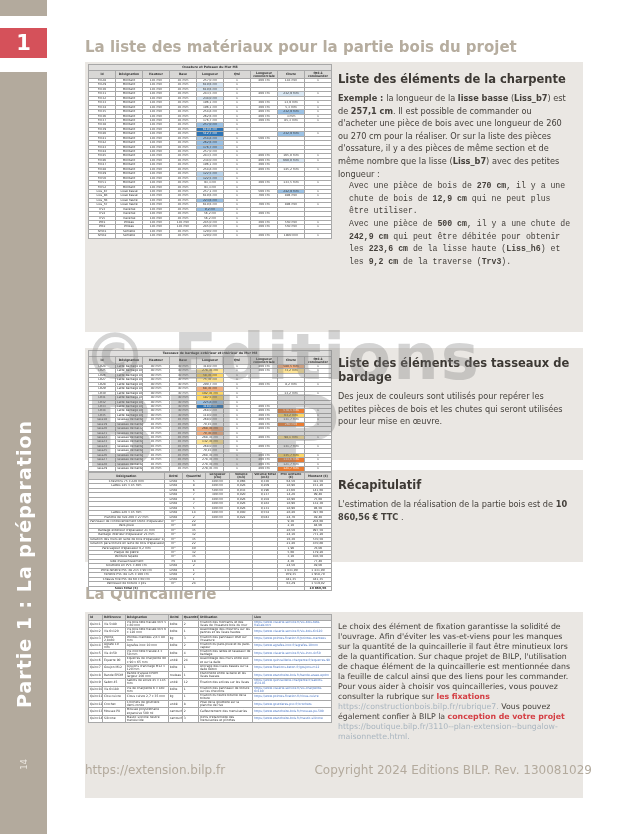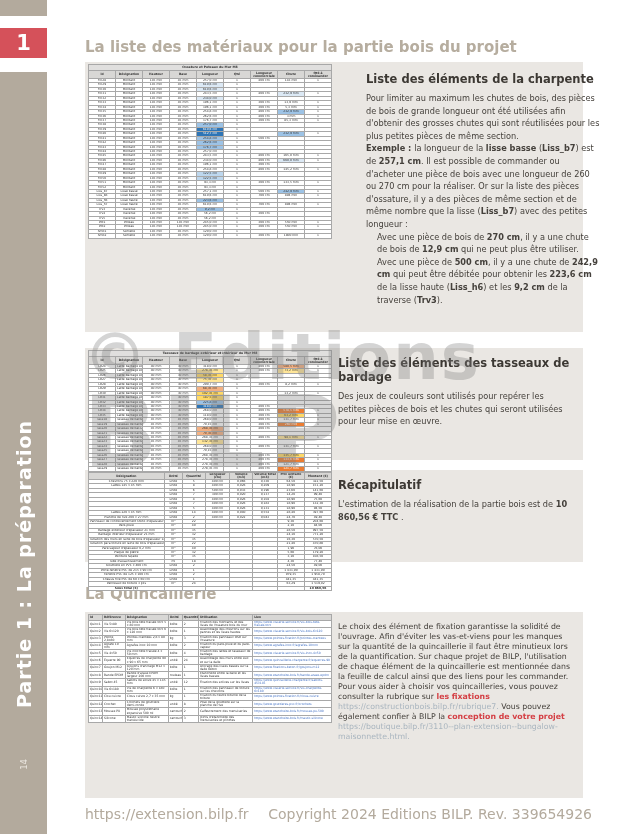--- a/index.html
+++ b/index.html
@@ -14,35 +14,35 @@
   .sidebar{position:absolute;left:0;top:72px;width:47px;height:762px;background:#b3aa9d;}
   .vwrap{position:absolute;left:0;width:47px;display:flex;flex-direction:column;
     justify-content:flex-end;align-items:center;}
   .vtext{writing-mode:vertical-rl;transform:rotate(180deg);white-space:nowrap;}
   .sidebar-title-wrap{top:250px;height:458px;}
   .sidebar-title-wrap .vtext{color:#ffffff;font-weight:bold;font-size:19px;letter-spacing:1px;}
   .pageno-wrap{top:738px;height:32px;}
   .pageno-wrap .vtext{color:#ece8e2;font-size:8.5px;}
   
   .h-main{position:absolute;left:85px;color:#b6ad9f;font-weight:bold;font-size:15px;}
-  .footer{position:absolute;top:806px;font-size:14px;color:#b3aa9d;}
+  .footer{position:absolute;top:763px;font-size:12px;color:#b3aa9d;}
   .footer-left{left:85px;}
   .footer-right{left:85px;width:507px;text-align:right;}
   
   .panel{position:absolute;left:85px;width:498px;background:#eae7e3;}
   .p1{top:62px;height:270px;}
   .p2{top:348px;height:112px;}
   .p3{top:470px;height:92px;}
   .p4{top:612px;height:186px;}
   
   .textcol{position:absolute;left:338px;width:234px;}
   .sec-h{font-weight:bold;font-size:11.5px;color:#3c3833;margin:0 0 6px 0;}
   .body-txt{font-size:8.2px;line-height:12.6px;color:#45413c;}
   .body-txt p{margin:0;}
-  .body-txt p.indent{margin-left:11px;}
+  .body-txt p.indent{margin-left:11px;font-family:Liberation Mono, monospace;}
   .body-txt ul{margin:1px 0 1px 0;padding-left:11px;list-style-type:square;}
   .body-txt li{margin:0;}
   .small-txt{font-size:7.8px;line-height:10px;}
   .seg-b{font-weight:bold;}
   .seg-r{color:#d43f44;font-weight:bold;}
   .seg-l{color:#a9b5bf;}
   
   .ss{position:absolute;left:88px;width:244px;background:#fff;}
   .grid{border-collapse:collapse;width:100%;table-layout:fixed;font-size:3px;line-height:1.15;color:#333;}
   .grid td{border:0.4px solid #a8a8a8;overflow:hidden;white-space:nowrap;text-align:center;padding:0 1px;}
@@ -1191,24 +1191,23 @@
           <td>Mastic silicone neutre translucide</td>
           <td>cartouche</td>
           <td>3</td>
           <td>Joints d'étanchéité des menuiseries et plinthes</td>
           <td class="c-link">https://www.etancheite-bois.fr/mastic-silicone</td>
         </tr>
       </tbody>
     </table>
   </div>
 
-<div class="textcol" style="top:72px;margin-left:28px;">
+<div class="textcol" style="top:72px;">
   <div class="sec-h">Liste des éléments de la charpente</div>
   <div class="body-txt">
-      <p><span>Pour limiter au maximum les chutes de bois, des pièces de bois de grande longueur ont été utilisées afin d'obtenir des grosses chutes qui sont réutilisées pour les plus petites pièces de même section.</span></p>
       <p><span class="seg-b">Exemple : </span><span>la longueur de la </span><span class="seg-b">lisse basse</span><span> (</span><span class="seg-b">Liss_b7</span><span>) est de </span><span class="seg-b">257,1 cm</span><span>. Il est possible de commander ou d'acheter une pièce de bois avec une longueur de 260 ou 270 cm pour la réaliser. Or sur la liste des pièces d'ossature, il y a des pièces de même section et de même nombre que la lisse (</span><span class="seg-b">Liss_b7</span><span>) avec des petites longueur :</span></p>
       <p class="indent"><span>Avec une pièce de bois de </span><span class="seg-b">270 cm</span><span>, il y a une chute de bois de </span><span class="seg-b">12,9 cm</span><span> qui ne peut plus être utiliser.</span></p>
       <p class="indent"><span>Avec une pièce de </span><span class="seg-b">500 cm</span><span>, il y a une chute de </span><span class="seg-b">242,9 cm</span><span> qui peut être débitée pour obtenir les </span><span class="seg-b">223,6 cm</span><span> de la lisse haute (</span><span class="seg-b">Liss_h6</span><span>) et les </span><span class="seg-b">9,2 cm</span><span> de la traverse (</span><span class="seg-b">Trv3</span><span>).</span></p>
     </div>
 </div>
 
 <div class="textcol" style="top:356px;">
   <div class="sec-h">Liste des éléments des tasseaux de bardage</div>
   <div class="body-txt">
       <p><span>Des jeux de couleurs sont utilisés pour repérer les petites pièces de bois et les chutes qui seront utilisées pour leur mise en œuvre.</span></p>
@@ -1227,13 +1226,13 @@
       <p><span>Le choix des élément de fixation garantisse la solidité de l'ouvrage. Afin d'éviter les vas-et-viens pour les manques sur la quantité de la quincaillerie il faut être minutieux lors de la quantification. Sur chaque projet de BILP, l'utilisation de chaque élément de la quincaillerie est mentionnée dans la feuille de calcul ainsi que des liens pour les commander. Pour vous aider à choisir vos quincailleries, vous pouvez consulter la rubrique sur </span><span class="seg-r">les fixations</span><span> </span><span class="seg-l">https://constructionbois.bilp.fr/rubrique7.</span><span> Vous pouvez également confier à BILP la </span><span class="seg-r">conception de votre projet</span><span> </span><span class="seg-l">https://boutique.bilp.fr/3110--plan-extension--bungalow-maisonnette.html.</span></p>
     </div>
 </div>
 
 <div class="watermark">
   <div class="wm1">© Editions</div>
   <div class="wm2">BILP</div>
 </div>
 
 <div class="footer footer-left">https://extension.bilp.fr</div>
-<div class="footer footer-right">Copyright 2024 Editions BILP. Rev. 339654926</div>
+<div class="footer footer-right">Copyright 2024 Editions BILP. Rev. 130081029</div>
 
 </body></html>

